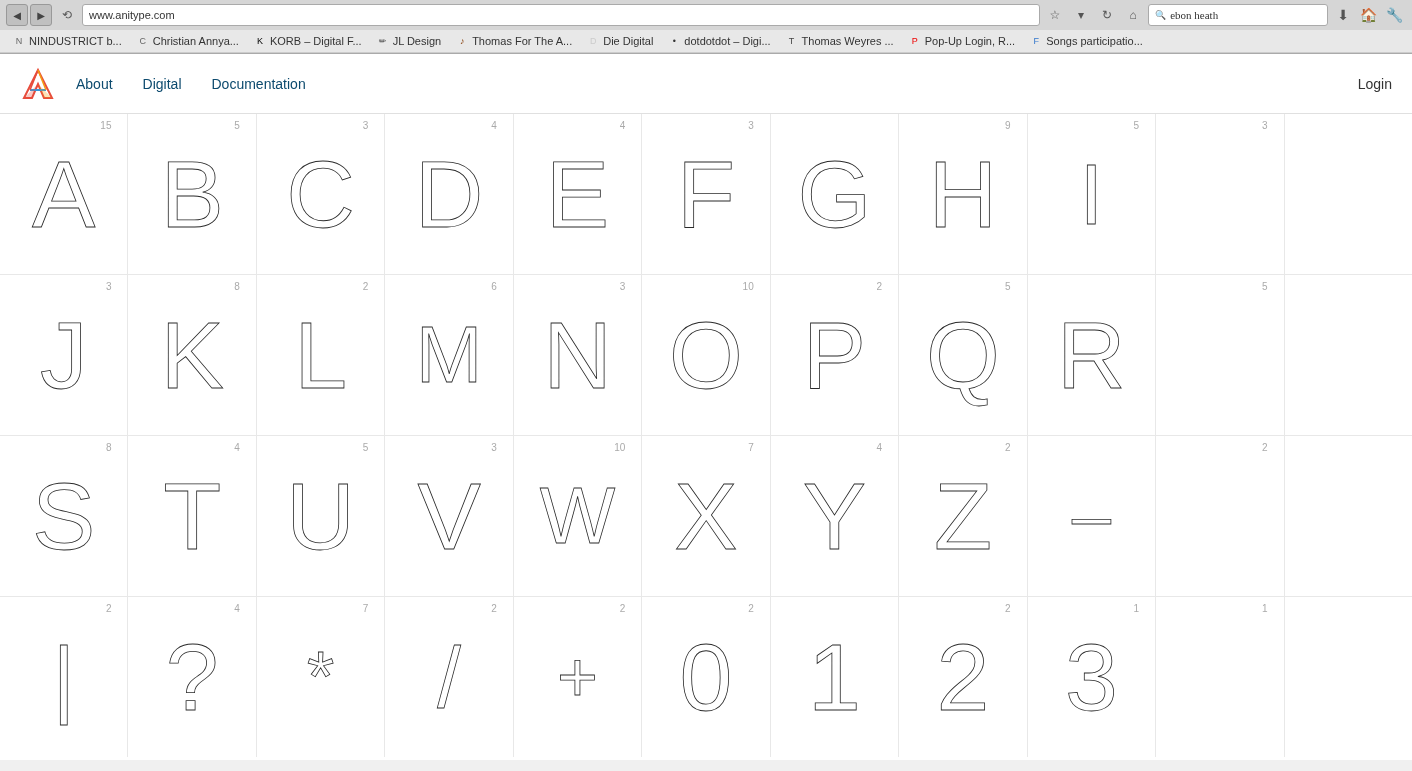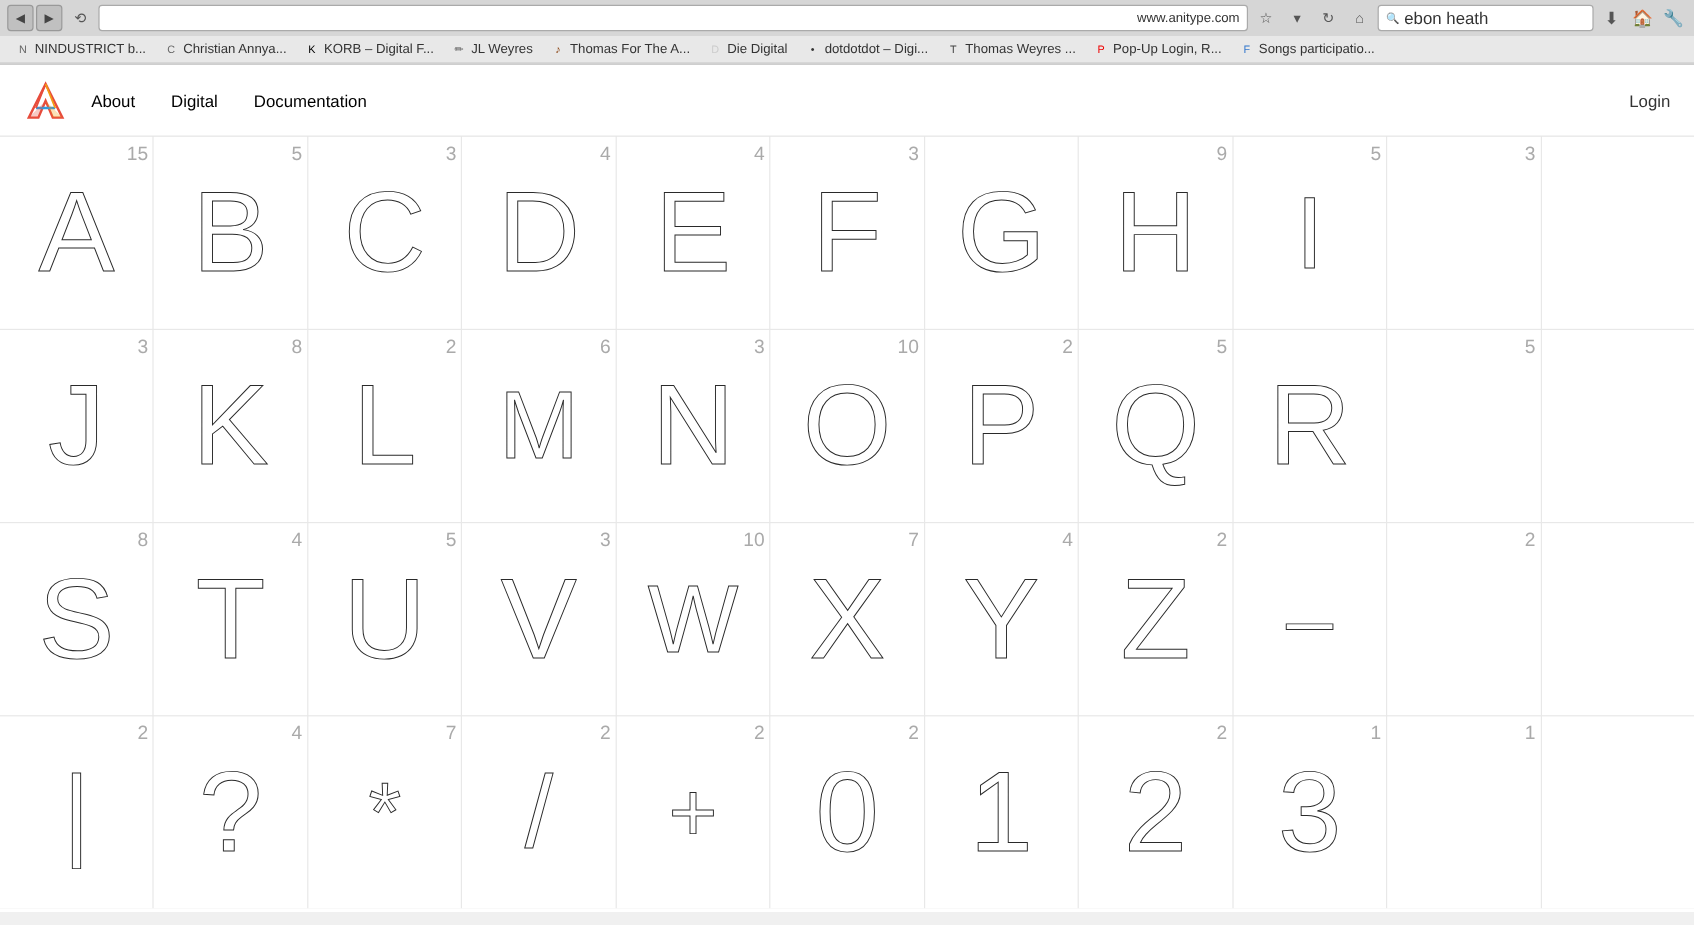--- a/index.html
+++ b/index.html
@@ -34,21 +34,20 @@
       flex: 1;
       height: 22px;
       border: 1px solid #aaa;
       border-radius: 3px;
       background: white;
       display: flex;
       align-items: center;
       padding: 0 6px;
       font-size: 11px;
       color: #333;
-      justify-content: flex-end;
     }
     .search-bar {
       width: 180px;
       height: 22px;
       border: 1px solid #aaa;
       border-radius: 3px;
       background: white;
       display: flex;
       align-items: center;
       padding: 0 6px;
@@ -104,21 +103,21 @@
       width: 36px; height: 36px;
       margin-right: 20px;
     }
     .app-nav {
       display: flex;
       gap: 30px;
       flex: 1;
     }
     .nav-link {
       font-size: 14px;
-      color: #000000;
+      color: #0c4a6e;
       text-decoration: none;
       cursor: pointer;
     }
     .login-btn {
       font-size: 14px;
       color: #333;
       cursor: pointer;
       margin-left: 20px;
     }
 
@@ -135,22 +134,22 @@
       display: flex;
       align-items: center;
       justify-content: center;
       height: 160px;
       cursor: pointer;
       overflow: hidden;
     }
     .cell-count {
       position: absolute;
       top: 6px;
-      right: 4px;
-      font-size: 16px;
+      right: 16px;
+      font-size: 10px;
       color: #aaa;
     }
     .cell-letter {
       font-size: 90px;
       font-weight: 100;
       color: #222;
       font-family: 'Georgia', serif;
       line-height: 1;
       
       -webkit-text-stroke: 0.5px #333;
@@ -178,42 +177,42 @@
     <div class="toolbar-icon">⟲</div>
     <div class="address-bar">
       <span>www.anitype.com</span>
     </div>
     <div class="toolbar-icon">☆</div>
     <div class="toolbar-icon">▾</div>
     <div class="toolbar-icon">↻</div>
     <div class="toolbar-icon">⌂</div>
     <div class="search-bar">
       <span style="font-size:9px; color:#888;">🔍</span>
-      <span style="font-size:14px;color:#333;">ebon heath</span>
+      <span style="font-size:11px;color:#333;font-family:Liberation Serif, serif;">ebon heath</span>
     </div>
     <div class="toolbar-icon" style="font-size:14px;">⬇</div>
     <div class="toolbar-icon" style="font-size:14px;">🏠</div>
     <div class="toolbar-icon" style="font-size:14px;">🔧</div>
   </div>
   <div class="bookmarks-bar" id="bookmarks-bar">
       <div class="bookmark-item">
         <span class="bookmark-favicon" style="color: rgb(102, 102, 102);">N</span>
         <span>NINDUSTRICT b...</span>
       </div>
       <div class="bookmark-item">
         <span class="bookmark-favicon" style="color: rgb(102, 102, 102);">C</span>
         <span>Christian Annya...</span>
       </div>
       <div class="bookmark-item">
         <span class="bookmark-favicon" style="color: rgb(0, 0, 0);">K</span>
         <span>KORB – Digital F...</span>
       </div>
       <div class="bookmark-item">
         <span class="bookmark-favicon" style="color: rgb(85, 85, 85);">✏</span>
-        <span>JL Weyres</span>
+        <span>JL Design</span>
       </div>
       <div class="bookmark-item">
         <span class="bookmark-favicon" style="color: rgb(139, 69, 19);">♪</span>
         <span>Thomas For The A...</span>
       </div>
       <div class="bookmark-item">
         <span class="bookmark-favicon" style="color: rgb(204, 204, 204);">D</span>
         <span>Die Digital</span>
       </div>
       <div class="bookmark-item">

